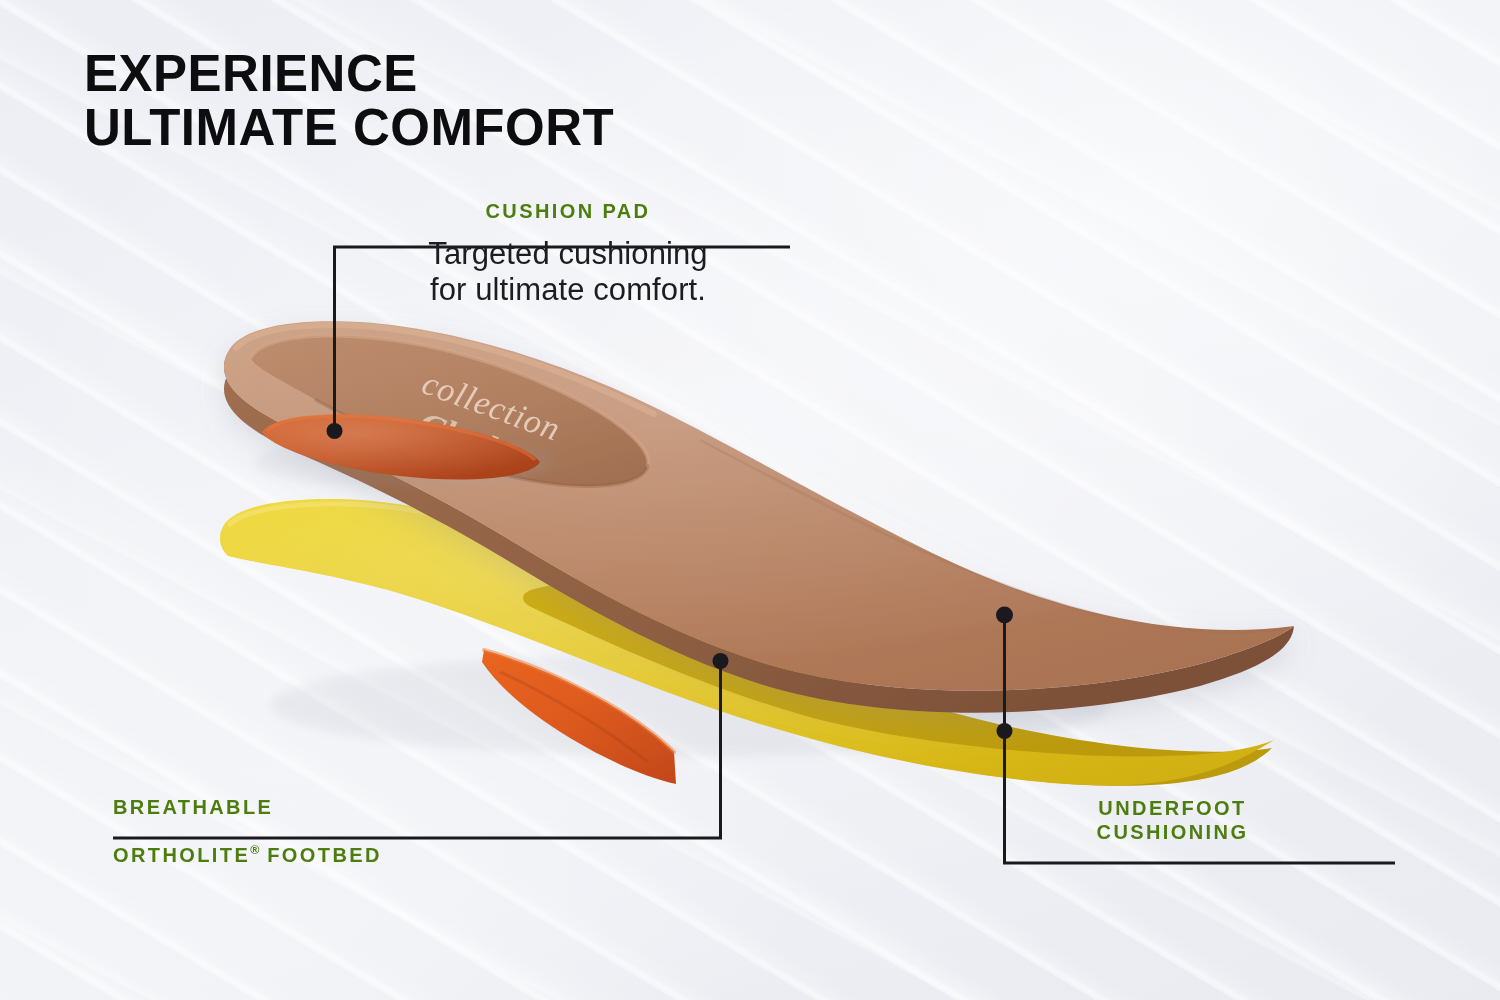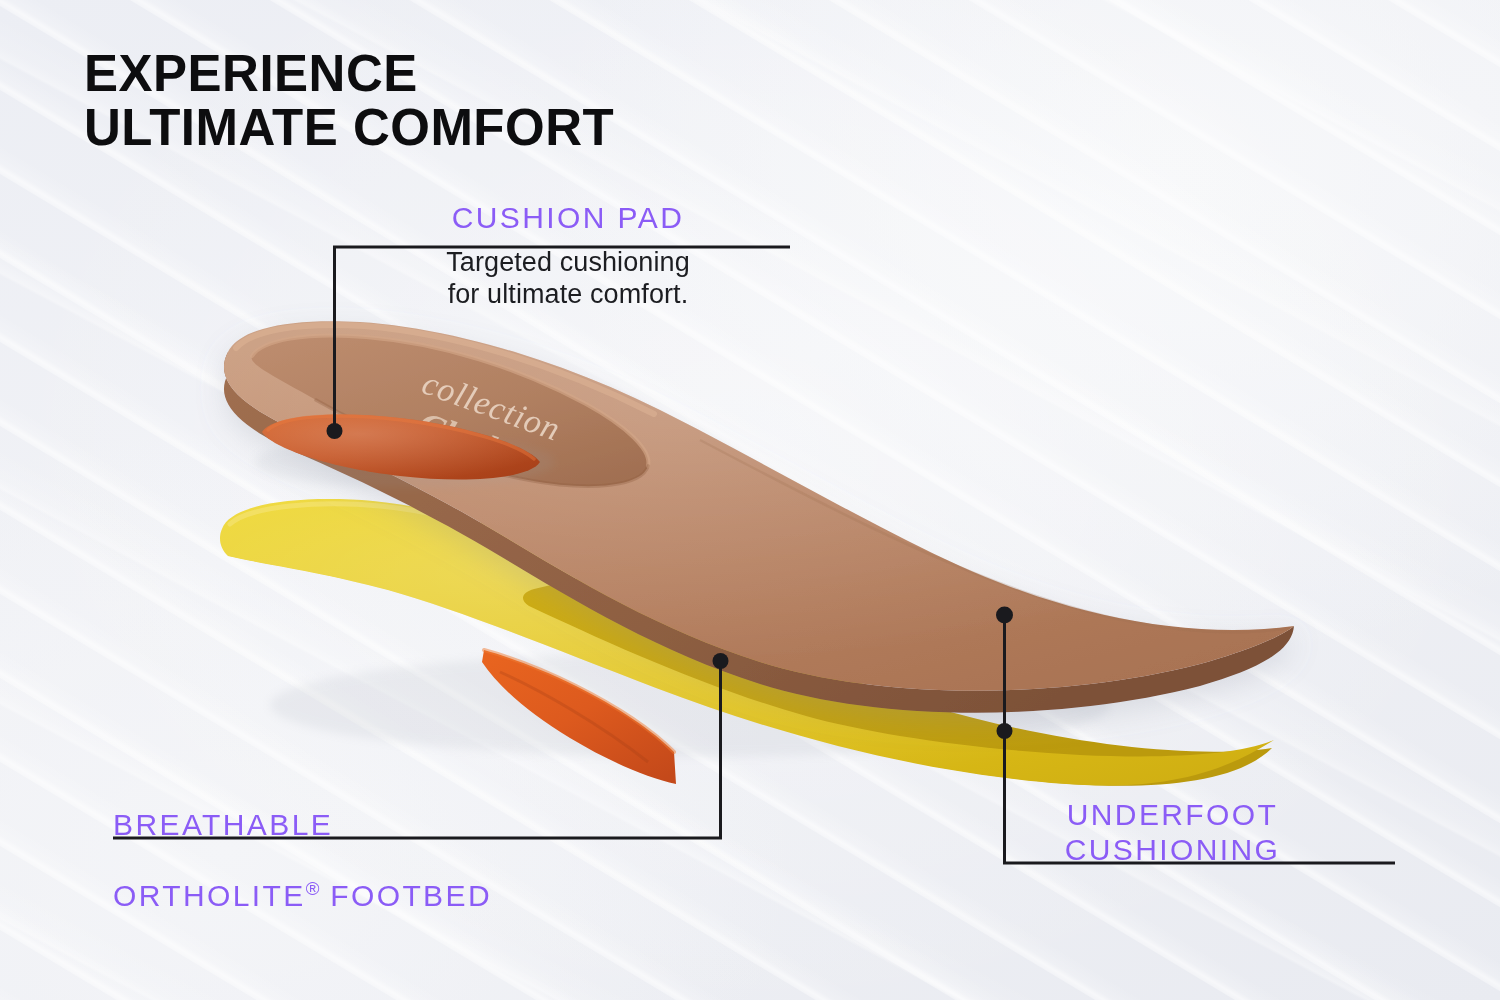--- a/index.html
+++ b/index.html
@@ -69,29 +69,29 @@
     font-weight: 700;
     line-height: 1.06;
     letter-spacing: 0.5px;
     color: #0d0d0f;
     white-space: pre-line;
   }
 
   
   .callout { position: absolute; }
   .callout-title {
-    font-size: 30px;
-    font-weight: 400;
+    font-size: 20px;
+    font-weight: 700;
     letter-spacing: 2.4px;
-    color: #8b5cf6;
+    color: #4d7c0f;
     line-height: 1.18;
     white-space: pre-line;
   }
   .callout-body {
-    font-size: 27px;
+    font-size: 31px;
     font-weight: 400;
     letter-spacing: 0.1px;
     color: #1c1d21;
     line-height: 1.16;
     white-space: pre-line;
   }
   .sup-r { font-size: 0.62em; vertical-align: super; letter-spacing: 0; }
 
   #callout-cushion-pad { left: 333px; top: 200px; width: 470px; text-align: center; }
   #callout-cushion-pad .callout-body { padding-top: 12px; }

